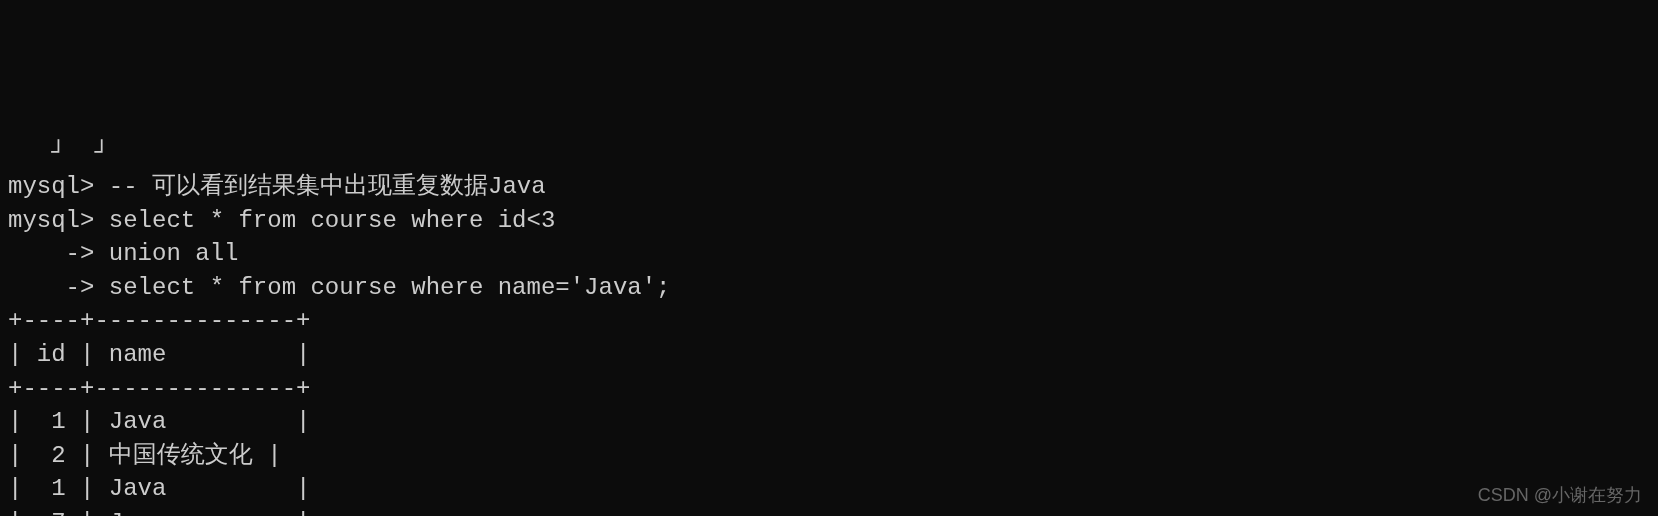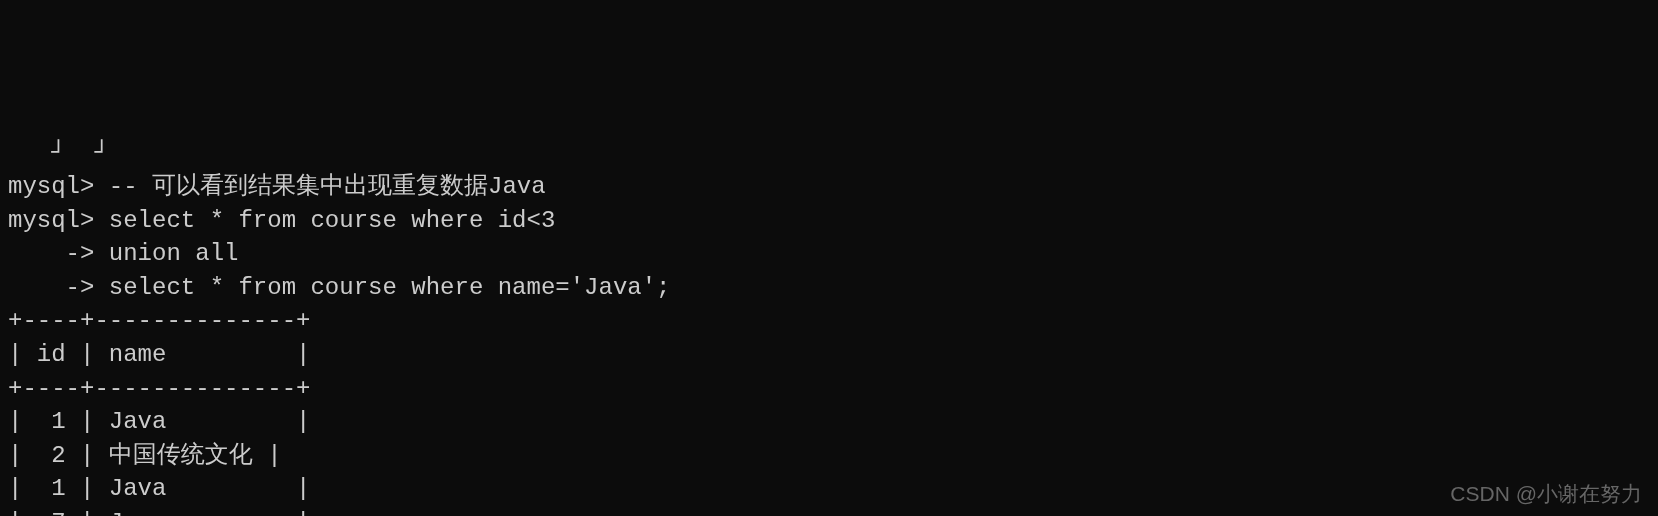--- a/index.html
+++ b/index.html
@@ -21,21 +21,21 @@
       overflow: hidden;
     }
     .terminal-line {
       display: block;
     }
     .watermark {
       position: absolute;
       bottom: 8px;
       right: 16px;
       color: #666666;
-      font-size: 21px;
+      font-size: 18px;
       font-family: Arial, sans-serif;
       white-space: normal;
       margin-top: 27px;
     }
     .truncated {
       color: #cccccc;
     }
   </style>
 </head>
 <body>

